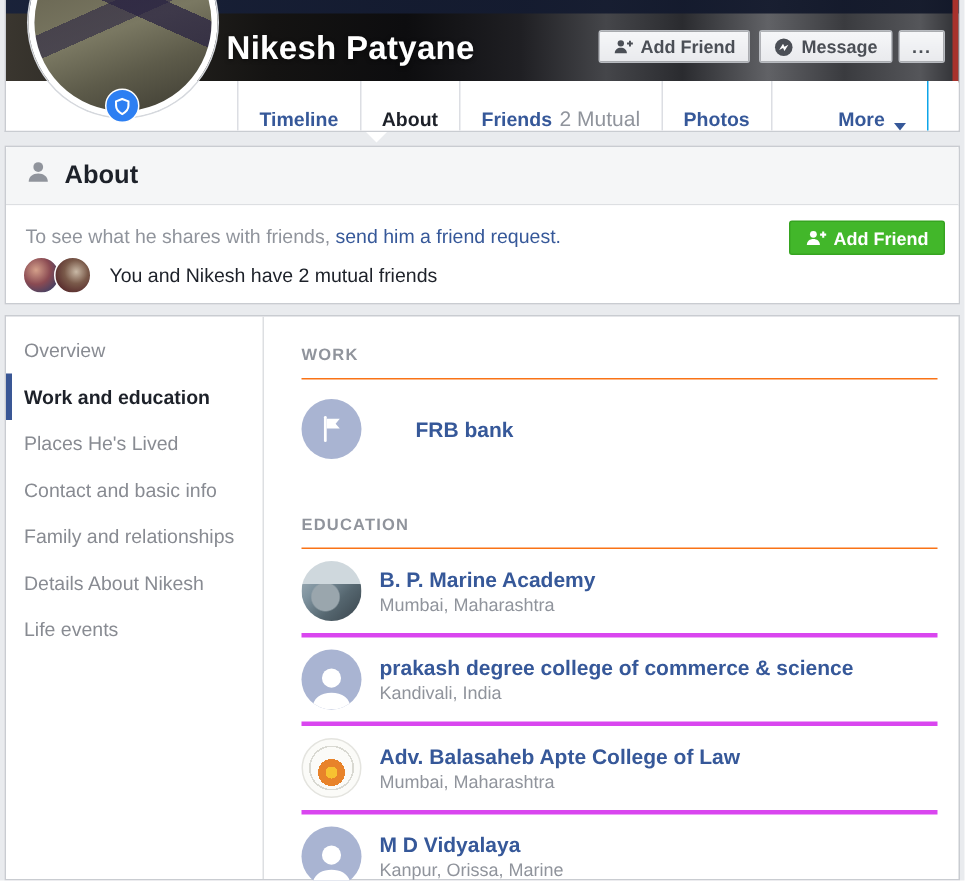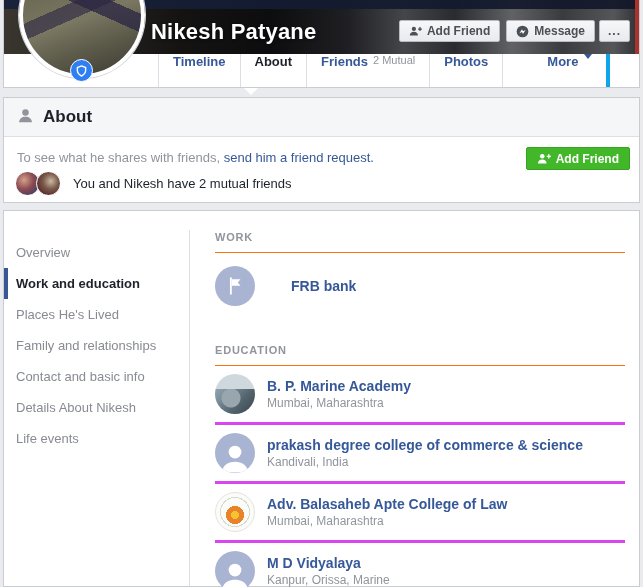--- a/index.html
+++ b/index.html
@@ -53,27 +53,27 @@
   .pin-badge {
     position:absolute; z-index:6; left:70px; top:59px;
     width:23px; height:23px; border-radius:50%;
     background:#2d7ff2; border:1px solid #fff;
     display:flex; align-items:center; justify-content:center;
   }
 
   
   .navbar { position:absolute; bottom:0; left:0; right:0; height:33px; background:#fff; display:flex; padding-left:154px; }
   .tab {
-    display:flex; align-items:flex-start; padding:0 14px;
+    display:flex; align-items:flex-end; padding:0 14px;
     font-size:13px; font-weight:bold; color:#365899;
     border-left:1px solid #dcdee3; cursor:pointer; white-space:nowrap;
   }
-  .tab:last-of-type { border-right:4px solid #0ea5e9;padding-left:44px; }
+  .tab:last-of-type { border-right:1px solid #0ea5e9;padding-left:44px; }
   .tab.active { color:#1d2129; cursor:default; }
-  .tab .badge { font-size:11px; font-weight:normal; color:#90949c; margin-left:5px; }
+  .tab .badge { font-size:14px; font-weight:normal; color:#90949c; margin-left:5px; }
   .tab .caret {
     margin-left:6px; width:0; height:0;
     border-left:4px solid transparent; border-right:4px solid transparent; border-top:5px solid #365899;
   }
   .active-notch {
     position:absolute; z-index:4; left:244px; top:88px; width:0; height:0;
     border-left:7px solid transparent; border-right:7px solid transparent; border-top:7px solid #fff;
   }
 
   
@@ -94,21 +94,21 @@
   }
   .green-btn .bicon { margin-right:5px; display:flex; }
   .mutual-row { position:absolute; left:11px; top:34px; display:flex; align-items:center; }
   .mavatar { width:25px; height:25px; border-radius:50%; border:1px solid #fff; }
   .mavatar.a1 { background:radial-gradient(circle at 35% 35%, #d4a08a 0%, #8a4a52 45%, #3a3f66 85%); }
   .mavatar.a2 { margin-left:-4px; background:radial-gradient(circle at 60% 40%, #c9b9a6 0%, #7a5a4a 40%, #5a2e2e 75%, #2e2430 100%); }
   .mutual-text { margin-left:12px; font-size:13px; color:#1d2129; }
 
   
   #content-card { top:210px; height:377px; display:flex; }
-  .side-nav { width:186px; border-right:1px solid #dddfe2; padding-top:7px;margin-top:19px; }
+  .side-nav { width:172px; border-right:1px solid #dddfe2; padding-top:7px; }
   .snav-item {
     height:31px; line-height:31px; padding-left:12px;
     font-size:13px; color:#888b92; cursor:pointer; white-space:nowrap;
   }
   .snav-item.active {
     font-weight:bold; color:#1d2129;
     border-left:4px solid #3a5795; padding-left:8px; cursor:default;
   }
   .main-col { flex:1; padding:20px 14px 0 25px; }
   .sec-head {
@@ -229,22 +229,22 @@
       <div class="mutual-text">You and Nikesh have 2 mutual friends</div>
     </div>
   </div>
 </div>
 
 <div class="card" id="content-card">
   <div class="side-nav">
     <div class="snav-item">Overview</div>
     <div class="snav-item active">Work and education</div>
     <div class="snav-item">Places He's Lived</div>
+    <div class="snav-item">Contact and basic info</div>
     <div class="snav-item">Family and relationships</div>
-    <div class="snav-item">Contact and basic info</div>
     <div class="snav-item">Details About Nikesh</div>
     <div class="snav-item">Life events</div>
   </div>
 
   <div class="main-col">
     <div class="sec-head">WORK</div>
 
     <div class="work-row">
       <div class="circle-ic periwinkle flagc">
         <svg width="22" height="22" viewBox="0 0 24 24">

